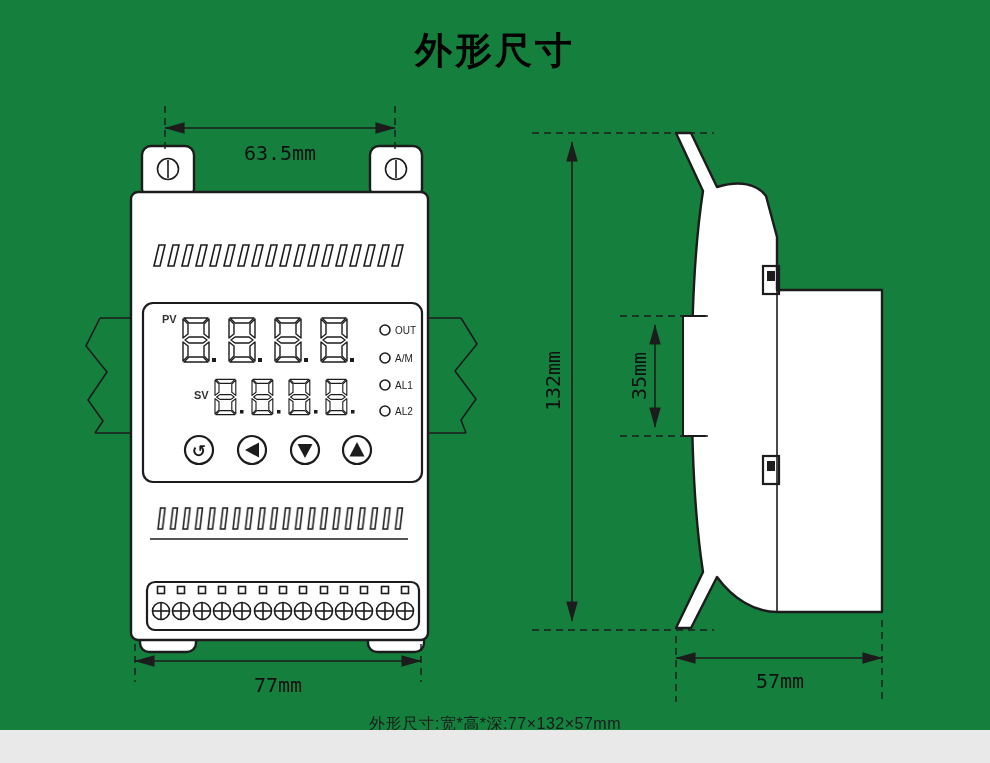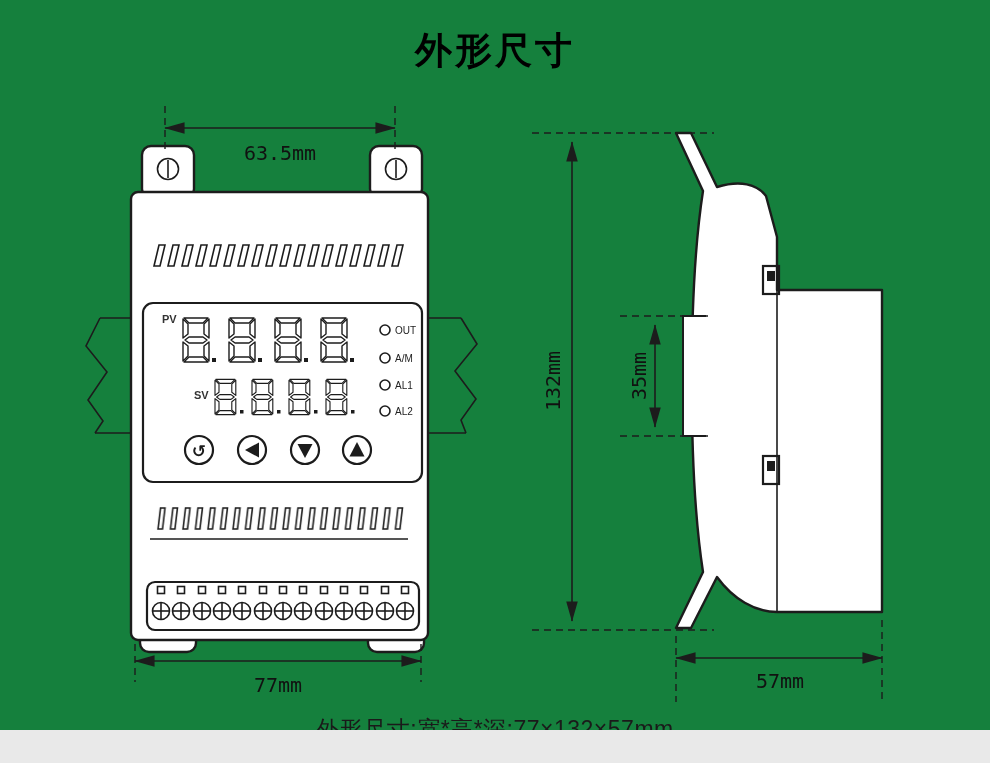--- a/index.html
+++ b/index.html
@@ -1,21 +1,21 @@
 <!DOCTYPE html>
 <html><head>
 <meta charset="utf-8">
 <style>
   html,body{margin:0;padding:0;background:#e9e9e9;}
   .page{position:relative;width:990px;height:730px;background:#15803d;
         font-family:"Liberation Sans",sans-serif;overflow:hidden;}
   .title{position:absolute;top:26px;left:0;width:100%;text-align:center;
          font-size:37px;font-weight:bold;color:#000;letter-spacing:3px;}
   .caption{position:absolute;top:714px;left:0;width:100%;text-align:center;
-           font-size:23px;color:#1a1a1a;letter-spacing:.5px;}
+           font-size:16px;color:#1a1a1a;letter-spacing:.5px;}
   svg{position:absolute;left:0;top:0;}
   .outline{fill:#fff;stroke:#1c1c1c;stroke-width:2.4;stroke-linejoin:round;}
   .thin{fill:none;stroke:#1c1c1c;stroke-width:1.6;}
   .thick{fill:none;stroke:#1c1c1c;stroke-width:2.2;}
   .dash{fill:none;stroke:#1c1c1c;stroke-width:1.4;stroke-dasharray:7 5;}
   .dimline{stroke:#1c1c1c;stroke-width:1.6;fill:none;}
   .dim{font-family:"DejaVu Sans Mono",monospace;font-size:20px;fill:#111;}
   .lbl{font-family:"Liberation Sans",sans-serif;font-size:10px;fill:#222;}
   .pvsv{font-family:"Liberation Sans",sans-serif;font-size:11px;font-weight:bold;fill:#333;}
   .seg{fill:none;stroke:#1c1c1c;stroke-width:1.4;stroke-linejoin:round;}

